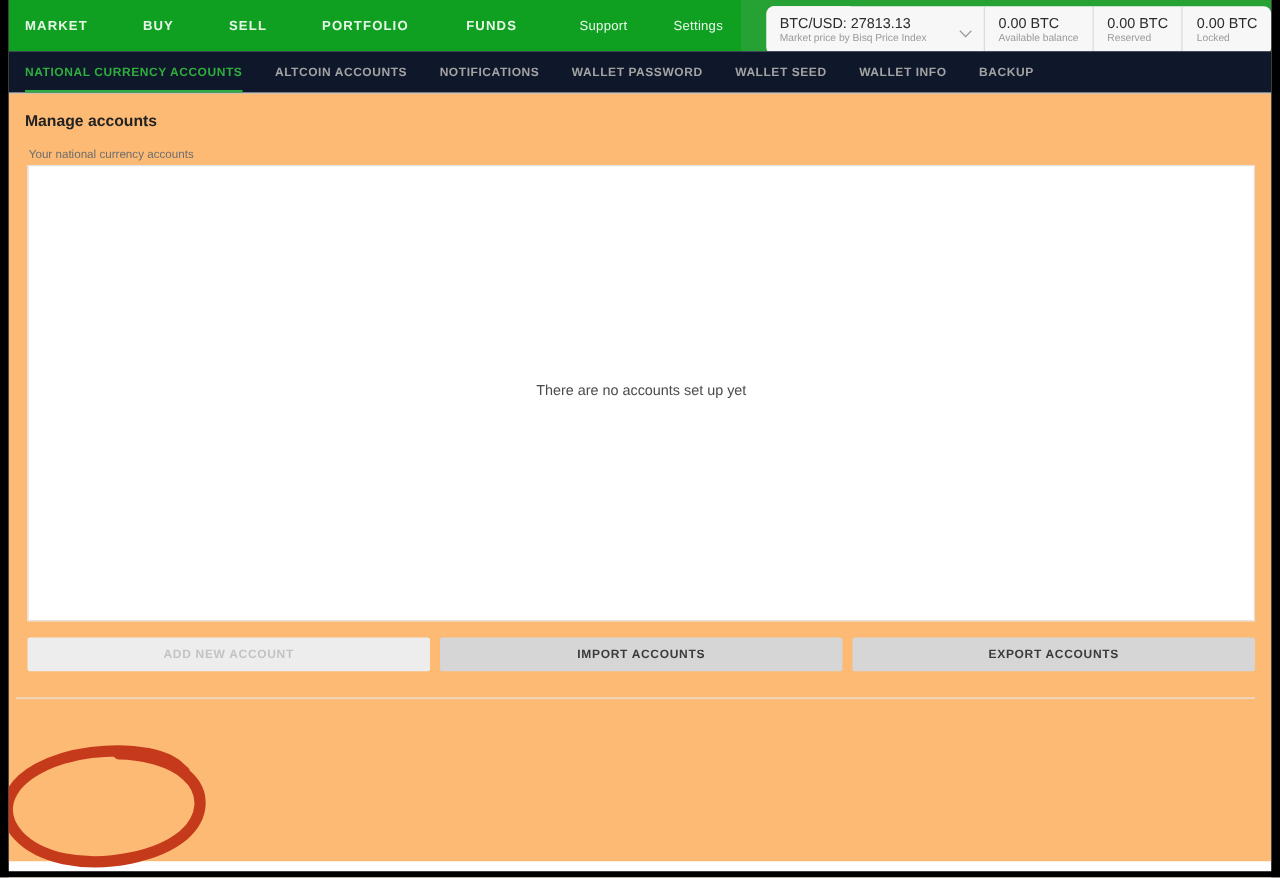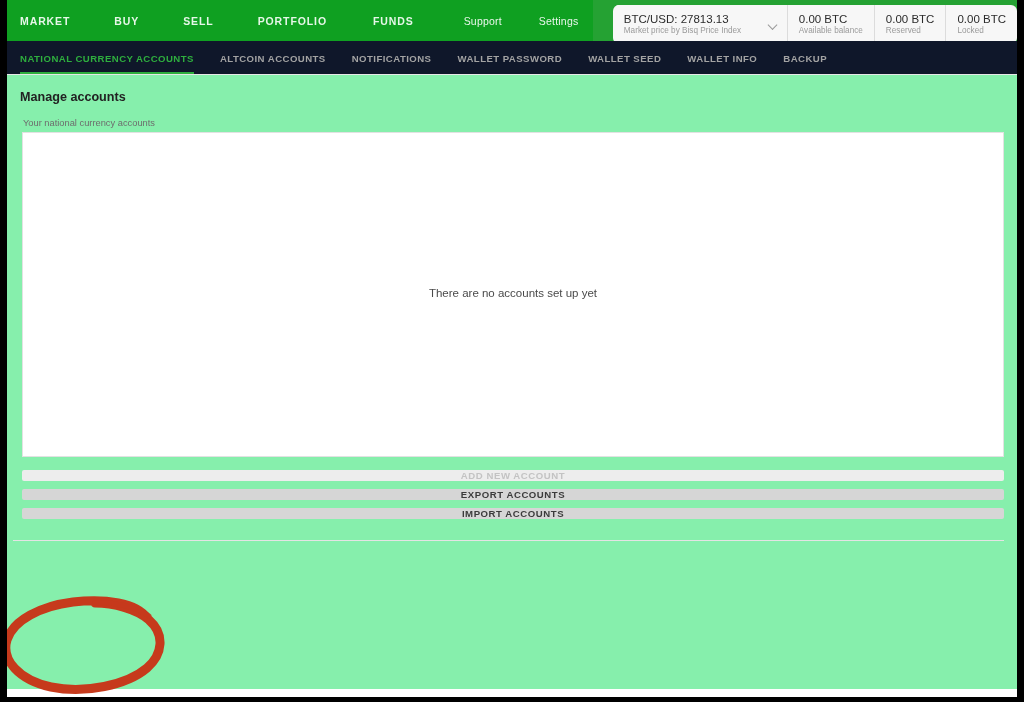--- a/index.html
+++ b/index.html
@@ -145,59 +145,58 @@
     border-bottom: 2px solid transparent;
   }
   .subtab.active {
     color: #2eae3e;
     border-bottom: 2px solid #2eae3e;
   }
 
   
   #page-body {
     position: relative;
-    background: #86efac;
+    background: #fdba74;
     height: 614px;
   }
 
   #manage-section { position: relative; }
 
   .section-title {
     font-size: 12.6px;
     font-weight: bold;
     color: #222222;
     padding: 15px 0 0 13px;
   }
   .field-label {
     font-size: 9.3px;
     color: #6d6d6d;
     padding: 14px 0 4px 16px;
   }
 
   #accounts-panel {
     position: relative;
     margin: 0 13px 0 15px;
-    height: 325px;
+    height: 365px;
     background: #ffffff;
     border: 1px solid #e2e2e2;
     display: flex;
     align-items: center;
     justify-content: center;
   }
   #accounts-empty {
     font-size: 11.5px;
     color: #4a4a4a;
     margin-top: -4px;
   }
 
   #accounts-buttons {
     display: flex;
     gap: 8px;
     margin: 13px 13px 0 15px;
-    flex-direction: column;
   }
   .btn {
     flex: 1;
     height: 27px;
     border: 0;
     border-radius: 2px;
     font-size: 9.6px;
     font-weight: bold;
     letter-spacing: 0.55px;
     display: flex;
@@ -341,22 +340,22 @@
 
       <div class="section-title">Manage accounts</div>
       <div class="field-label">Your national currency accounts</div>
 
       <div id="accounts-panel">
         <div id="accounts-empty">There are no accounts set up yet</div>
       </div>
 
       <div id="accounts-buttons">
         <div class="btn btn-disabled">ADD NEW ACCOUNT</div>
+        <div class="btn btn-default">IMPORT ACCOUNTS</div>
         <div class="btn btn-default">EXPORT ACCOUNTS</div>
-        <div class="btn btn-default">IMPORT ACCOUNTS</div>
       </div>
 
       <div class="hr-sep"></div>
     </div>
 
     <div id="create-section">
 
     </div>
 
     <svg id="annotation-circle" viewBox="0 0 190 110">

